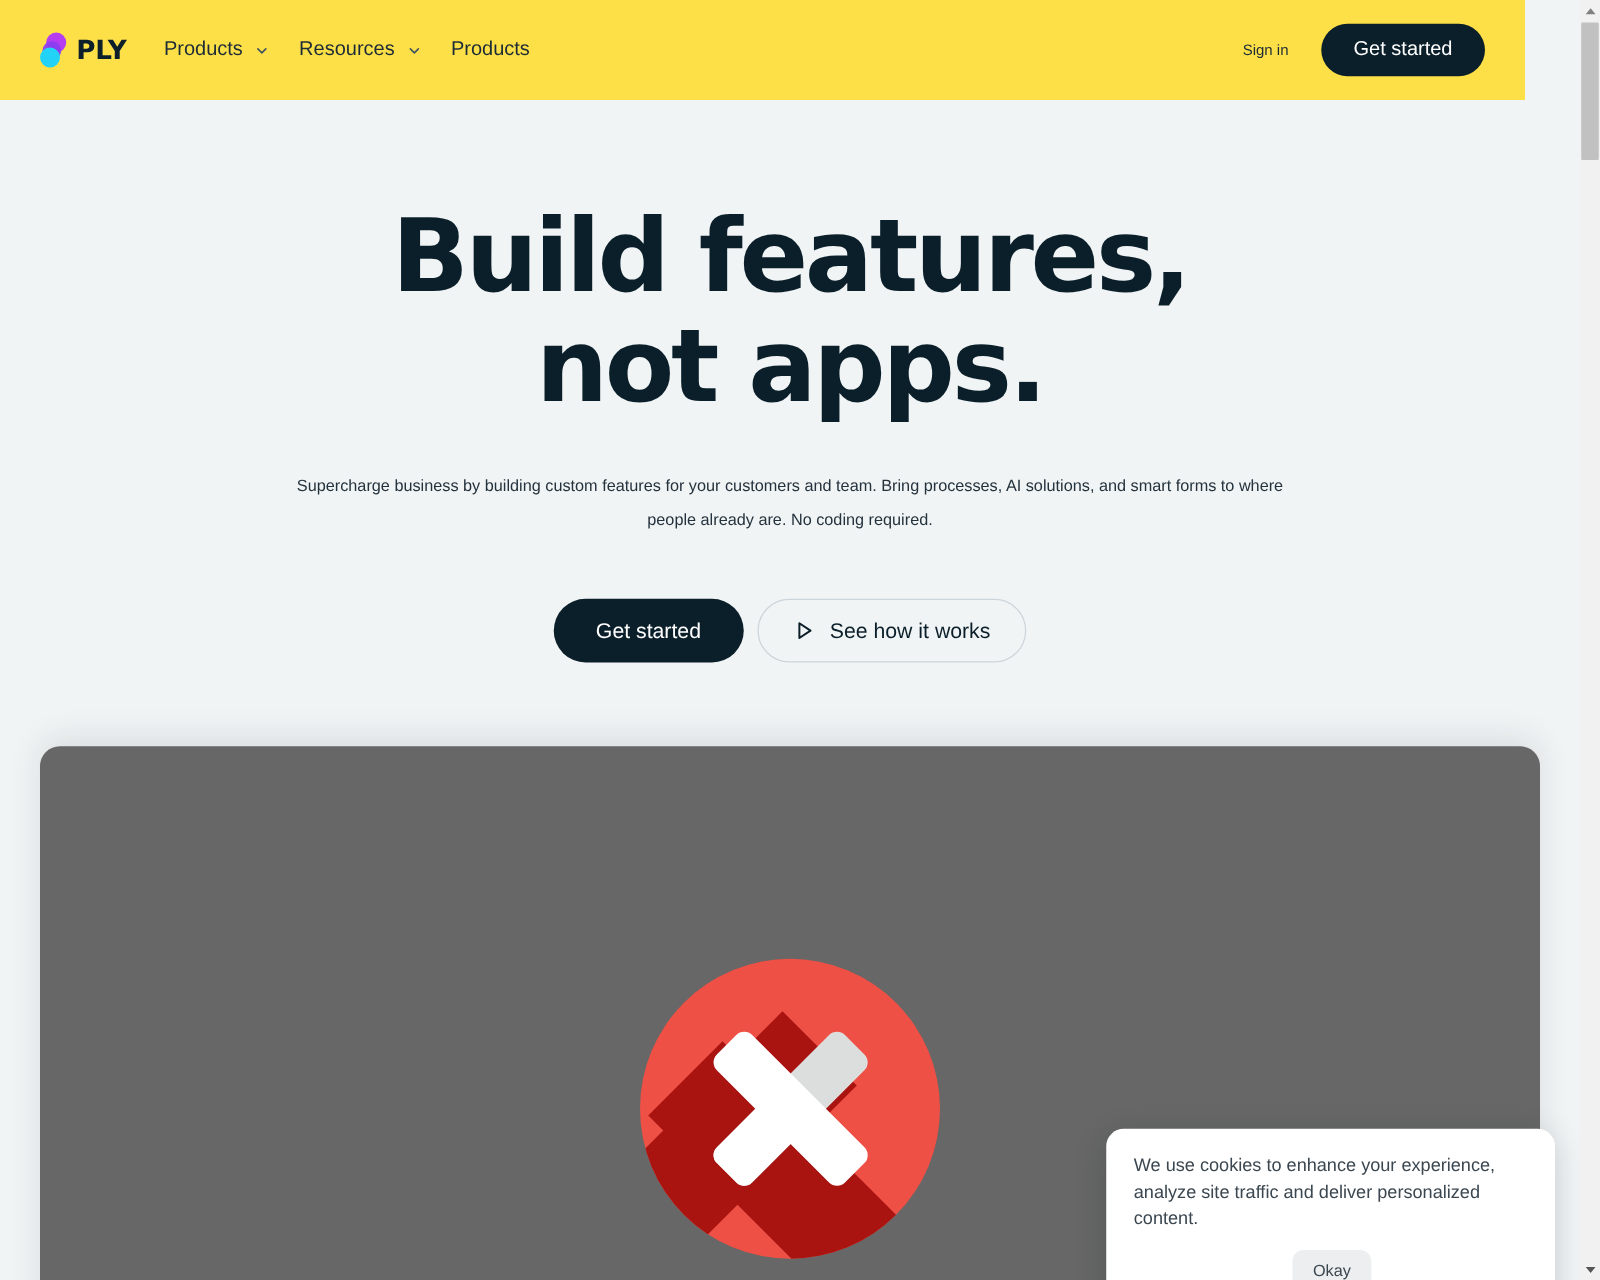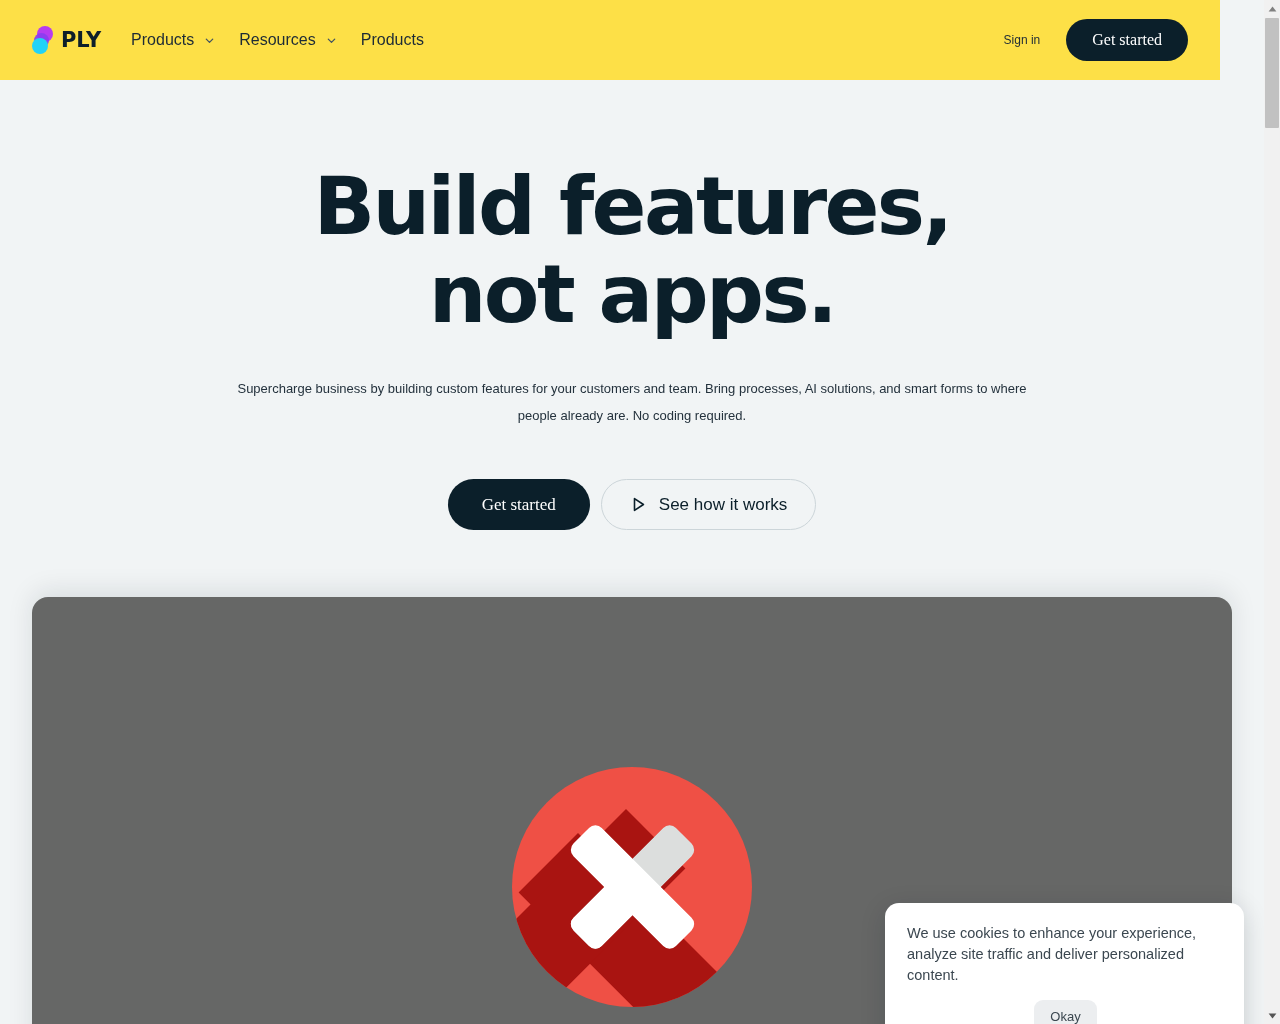--- a/index.html
+++ b/index.html
@@ -126,21 +126,21 @@
     color: #1d2b36;
     cursor: pointer;
     white-space: nowrap;
   }
   .btn-dark {
     background: #0b1f2a;
     color: #ffffff;
     border: none;
     border-radius: 999px;
     padding: 13px 26px;
-    font-family: Liberation Serif, serif;
+    font-family: Liberation Sans, sans-serif;
     font-size: 16px;
     line-height: 1;
     cursor: pointer;
     white-space: nowrap;
   }
 
   
   #hero {
     position: absolute;
     left: 0; top: 80px;

